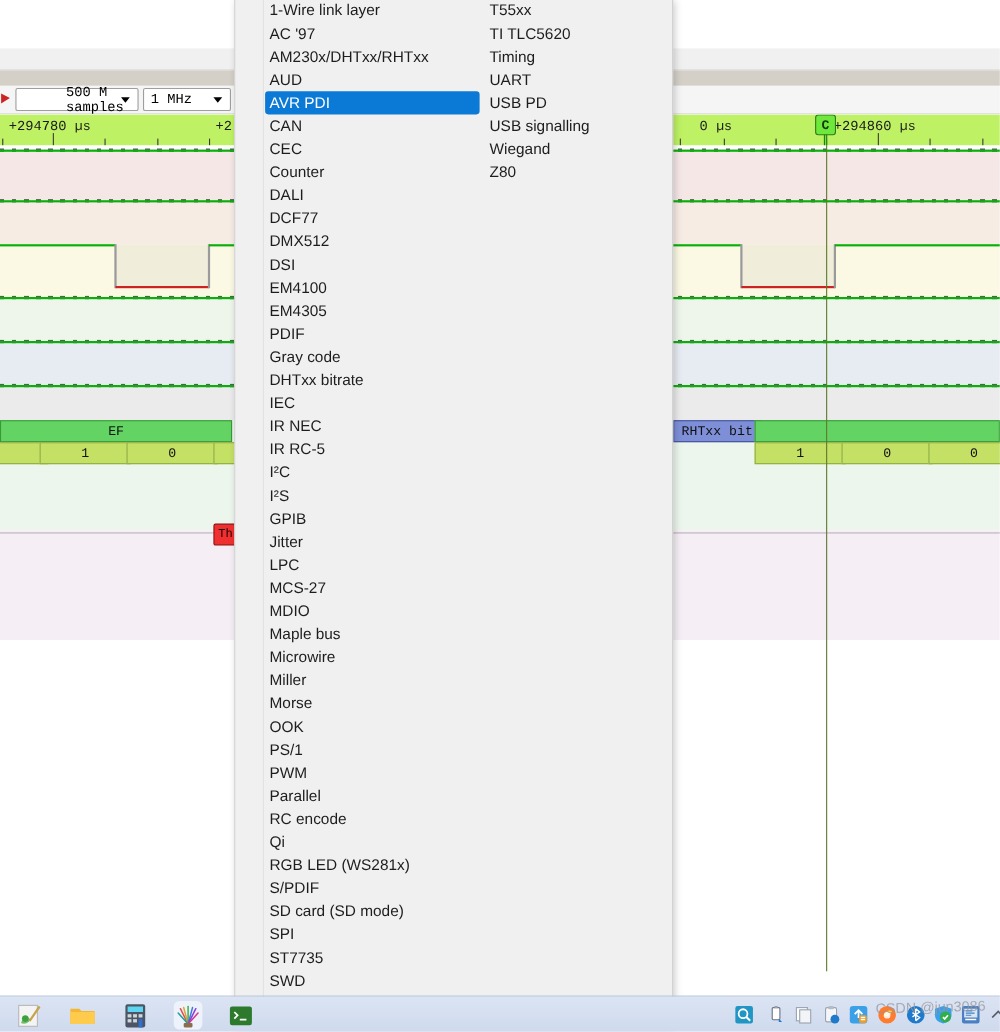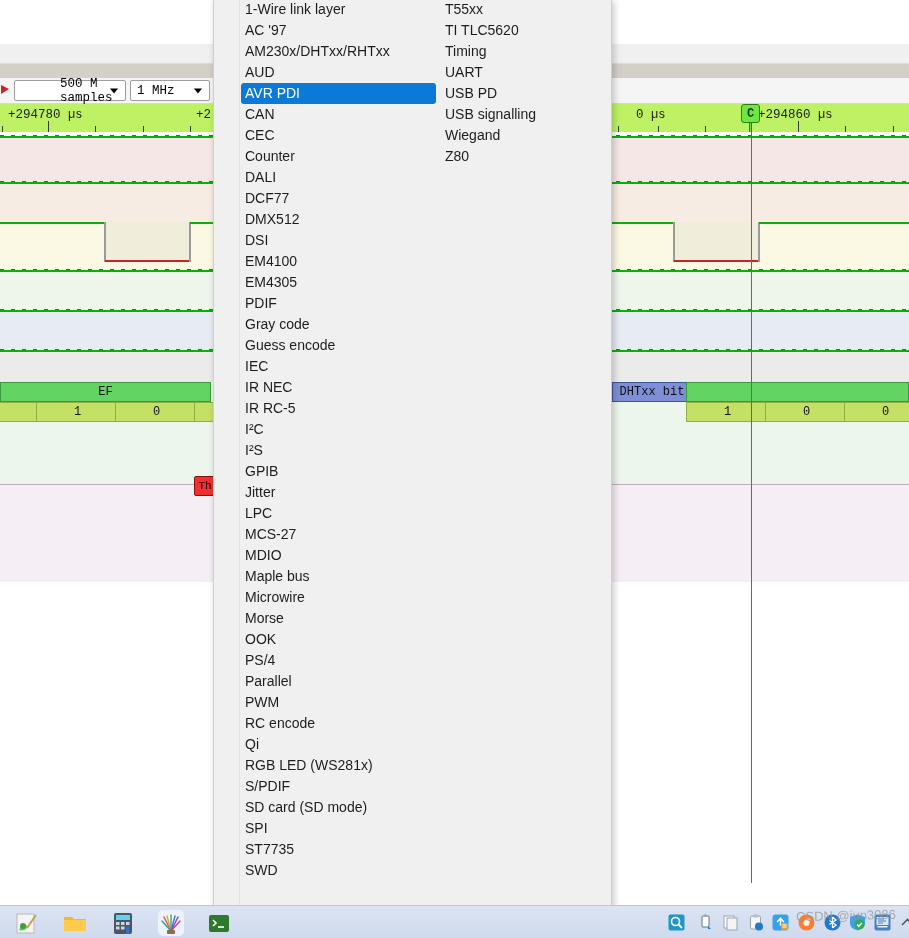--- a/index.html
+++ b/index.html
@@ -240,21 +240,21 @@
           <span>1</span>
         </div>
         <div class="ann-block ann-lime" style="left:115px;top:0;width:83px">
           <span>0</span>
         </div>
         <div class="ann-block ann-lime" style="left:194px;top:0;width:24px"></div>
       </div>
 
       <div class="ann-row" style="left:612px;top:278px;width:297px">
         <div class="ann-block ann-blue" style="left:0;top:0;width:80px">
-          <span>DHTxx bit</span>
+          <span>RHTxx bit</span>
         </div>
         <div class="ann-block ann-green" style="left:74px;top:0;width:223px"></div>
       </div>
       <div class="ann-row" style="left:612px;top:298px;width:297px">
         <div class="ann-block ann-lime" style="left:74px;top:0;width:83px">
           <span>1</span>
         </div>
         <div class="ann-block ann-lime" style="left:153px;top:0;width:83px">
           <span>0</span>
         </div>
@@ -288,38 +288,39 @@
         <div class="menu-item">CEC</div>
         <div class="menu-item">Counter</div>
         <div class="menu-item">DALI</div>
         <div class="menu-item">DCF77</div>
         <div class="menu-item">DMX512</div>
         <div class="menu-item">DSI</div>
         <div class="menu-item">EM4100</div>
         <div class="menu-item">EM4305</div>
         <div class="menu-item">PDIF</div>
         <div class="menu-item">Gray code</div>
-        <div class="menu-item">Guess encode</div>
+        <div class="menu-item">DHTxx bitrate</div>
         <div class="menu-item">IEC</div>
         <div class="menu-item">IR NEC</div>
         <div class="menu-item">IR RC-5</div>
         <div class="menu-item">I²C</div>
         <div class="menu-item">I²S</div>
         <div class="menu-item">GPIB</div>
         <div class="menu-item">Jitter</div>
         <div class="menu-item">LPC</div>
         <div class="menu-item">MCS-27</div>
         <div class="menu-item">MDIO</div>
         <div class="menu-item">Maple bus</div>
         <div class="menu-item">Microwire</div>
+        <div class="menu-item">Miller</div>
         <div class="menu-item">Morse</div>
         <div class="menu-item">OOK</div>
-        <div class="menu-item">PS/4</div>
+        <div class="menu-item">PS/1</div>
+        <div class="menu-item">PWM</div>
         <div class="menu-item">Parallel</div>
-        <div class="menu-item">PWM</div>
         <div class="menu-item">RC encode</div>
         <div class="menu-item">Qi</div>
         <div class="menu-item">RGB LED (WS281x)</div>
         <div class="menu-item">S/PDIF</div>
         <div class="menu-item">SD card (SD mode)</div>
         <div class="menu-item">SPI</div>
         <div class="menu-item">ST7735</div>
         <div class="menu-item">SWD</div>
       </div>
     <div class="menu-col" id="menu-col-2">

